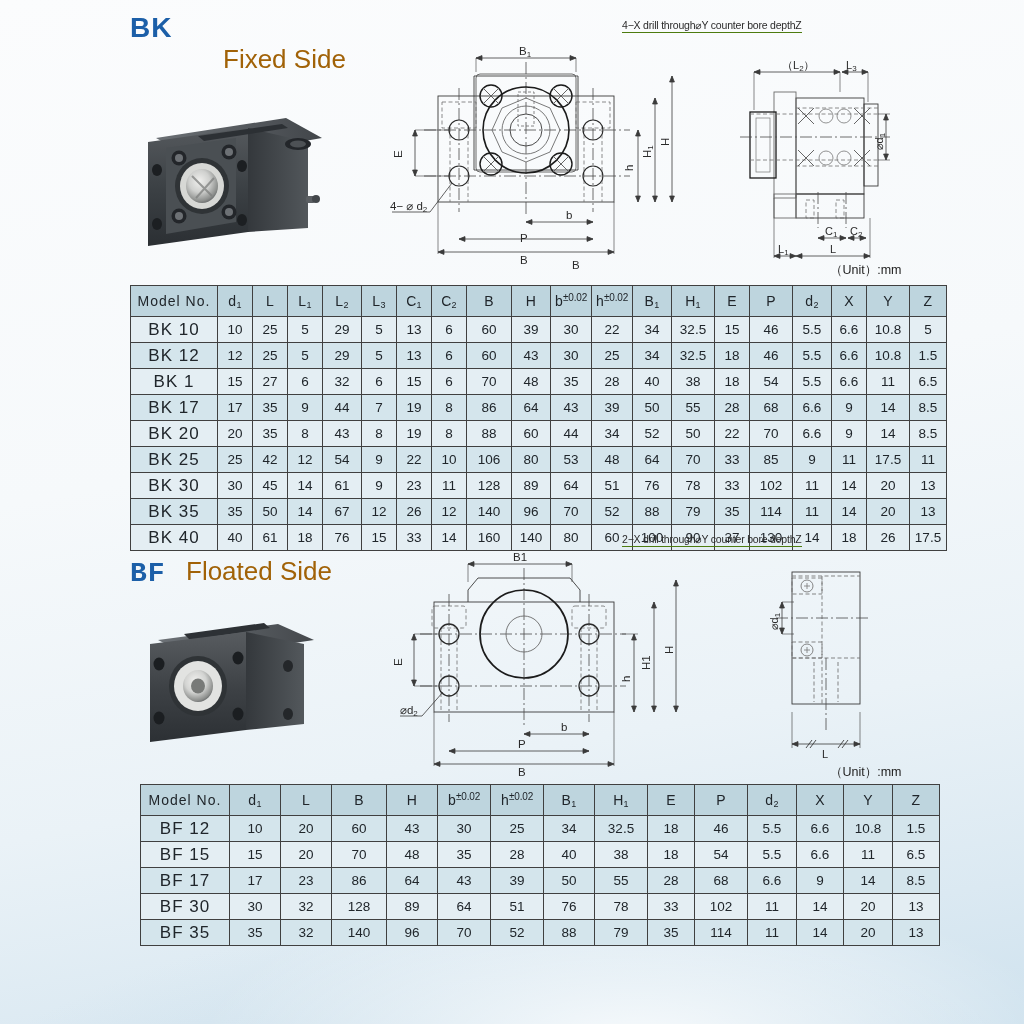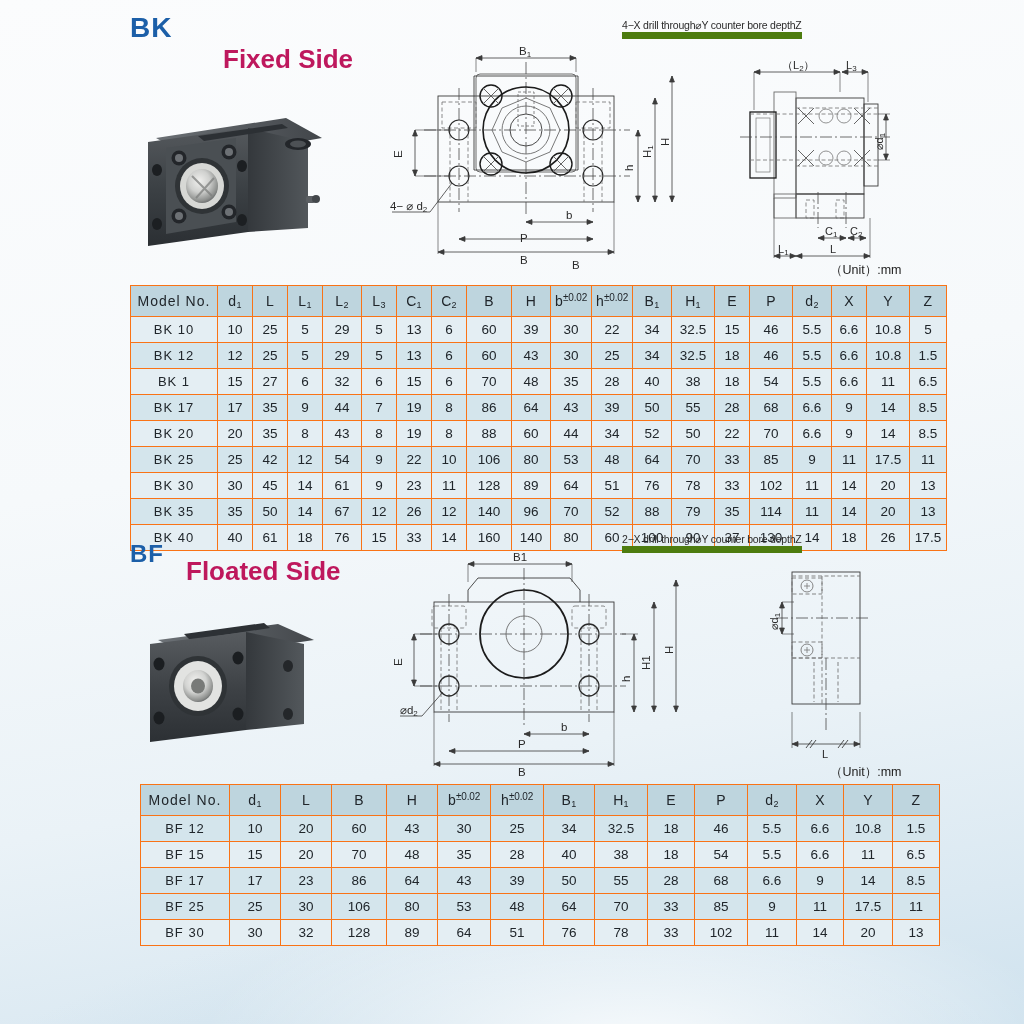--- a/index.html
+++ b/index.html
@@ -20,54 +20,54 @@
 
   
   .sec-tag {
     position: absolute;
     font-weight: bold;
     color: #1c5fa8;
     letter-spacing: 1px;
   }
   .sec-title {
     position: absolute;
-    font-weight: bold;
-    color: #be185d;
+    font-weight: normal;
+    color: #a16207;
   }
 
   
   .photo { position: absolute; }
   .photo svg { display: block; }
 
   
   .drawing { position: absolute; }
   .drawing svg { display: block; overflow: visible; }
 
   .note {
     position: absolute;
     font-size: 10.5px;
     color: #2b2b2b;
     white-space: nowrap;
-    border-bottom: 7px solid #4d7c0f;
+    border-bottom: 1px solid #4d7c0f;
     padding-bottom: 1px;
     letter-spacing: -0.2px;
   }
   .unit {
     position: absolute;
     font-size: 12.5px;
     color: #222;
     white-space: nowrap;
   }
 
   
   .tbl-wrap { position: absolute; }
   table.spec {
     border-collapse: separate;
     border-spacing: 1px;
-    background: #f97316;
+    background: #404040;
     table-layout: fixed;
   }
   table.spec th, table.spec td {
     font-size: 13.5px;
     color: #20262b;
     text-align: center;
     vertical-align: middle;
     height: 25px;
     padding: 0 1px;
     font-weight: normal;
@@ -77,21 +77,21 @@
     background: #bed5de;
     height: 30px;
     font-size: 14px;
     letter-spacing: 0.3px;
   }
   table.spec th.model { letter-spacing: 1px; }
   table.spec td { background: #e4eef3; }
   table.spec tr.alt td { background: #d4e5ec; }
   table.spec td.model {
     letter-spacing: 1px;
-    font-size: 13px;
+    font-size: 17px;
   }
   sub.s { font-size: 9px; vertical-align: baseline; position: relative; top: 2px; }
   sup.tol {
     font-size: 10px;
     vertical-align: baseline;
     position: relative;
     top: -5px;
     left: 0px;
     letter-spacing: -0.2px;
   }
@@ -629,21 +629,21 @@
             <td>130</td>
             <td>14</td>
             <td>18</td>
             <td>26</td>
             <td>17.5</td>
           </tr>
         </tbody>
     </table>
   </div>
 
-  <div class="sec-tag" style="left:112px; top:540px; font-size:24px;">BF</div>
+  <div class="sec-tag" style="left:112px; top:558px; font-size:28px;font-family:Liberation Mono, monospace;">BF</div>
   <div class="sec-title" style="left:168px; top:556px; font-size:26px;">Floated Side</div>
 
   <div class="photo" style="left:118px; top:614px;">
     <svg width="195" height="132" viewBox="0 0 195 132">
       <defs>
         <linearGradient id="bfFace" x1="0" y1="0" x2="0" y2="1">
           <stop offset="0" stop-color="#585c60"></stop>
             <stop offset="0.5" stop-color="#3e4246"></stop>
             <stop offset="1" stop-color="#2c3034"></stop>
         </linearGradient>
@@ -915,51 +915,51 @@
             <td>39</td>
             <td>50</td>
             <td>55</td>
             <td>28</td>
             <td>68</td>
             <td>6.6</td>
             <td>9</td>
             <td>14</td>
             <td>8.5</td>
           </tr>
-          <tr class="alt">
-            <td class="model">BF 25</td>
-            <td>25</td>
-            <td>30</td>
-            <td>106</td>
-            <td>80</td>
-            <td>53</td>
-            <td>48</td>
-            <td>64</td>
-            <td>70</td>
-            <td>33</td>
-            <td>85</td>
-            <td>9</td>
-            <td>11</td>
-            <td>17.5</td>
-            <td>11</td>
-          </tr>
           <tr>
             <td class="model">BF 30</td>
             <td>30</td>
             <td>32</td>
             <td>128</td>
             <td>89</td>
             <td>64</td>
             <td>51</td>
             <td>76</td>
             <td>78</td>
             <td>33</td>
             <td>102</td>
             <td>11</td>
             <td>14</td>
             <td>20</td>
             <td>13</td>
           </tr>
+          <tr class="alt">
+            <td class="model">BF 35</td>
+            <td>35</td>
+            <td>32</td>
+            <td>140</td>
+            <td>96</td>
+            <td>70</td>
+            <td>52</td>
+            <td>88</td>
+            <td>79</td>
+            <td>35</td>
+            <td>114</td>
+            <td>11</td>
+            <td>14</td>
+            <td>20</td>
+            <td>13</td>
+          </tr>
         </tbody>
     </table>
   </div>
 
 </div>
 
 </body></html>

